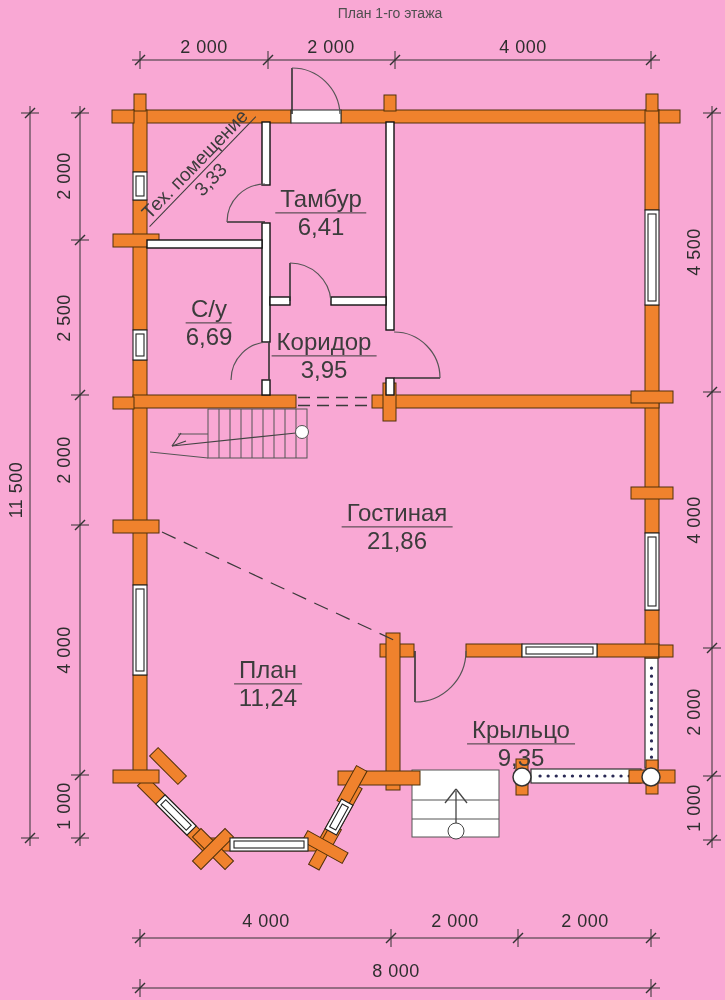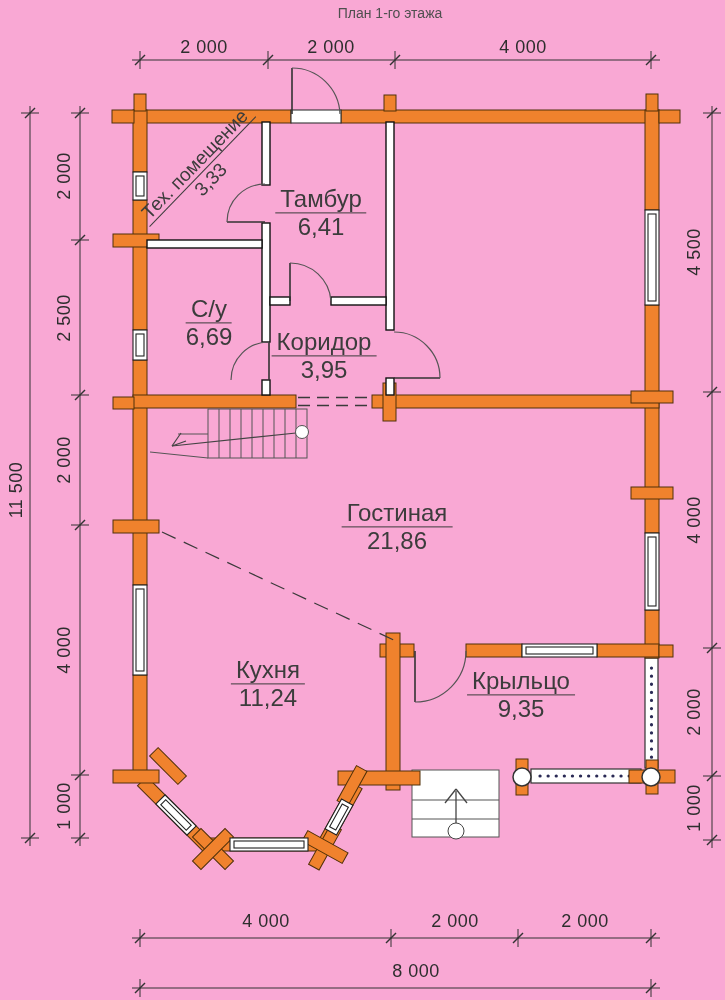--- a/index.html
+++ b/index.html
@@ -258,24 +258,24 @@
 </div>
 <div class="rl" style="left:324px;top:356px">
   <span class="rn">Коридор</span>
   <span class="ra">3,95</span>
 </div>
 <div class="rl" style="left:397px;top:527px">
   <span class="rn">Гостиная</span>
   <span class="ra">21,86</span>
 </div>
 <div class="rl" style="left:268px;top:684px">
-  <span class="rn">Кухня</span>
+  <span class="rn">План</span>
   <span class="ra">11,24</span>
 </div>
-<div class="rl" style="left:521px;top:695px">
+<div class="rl" style="left:521px;top:744px">
   <span class="rn">Крыльцо</span>
   <span class="ra">9,35</span>
 </div>
 
 <div class="dl" style="left:204px;top:47px">2 000</div>
 <div class="dl" style="left:331px;top:47px">2 000</div>
 <div class="dl" style="left:523px;top:47px">4 000</div>
 
 <div class="dlv" style="left:64px;top:176px">2 000</div>
 <div class="dlv" style="left:64px;top:318px">2 500</div>
@@ -285,15 +285,15 @@
 <div class="dlv" style="left:16px;top:490px">11 500</div>
 
 <div class="dlv" style="left:694px;top:252px">4 500</div>
 <div class="dlv" style="left:694px;top:520px">4 000</div>
 <div class="dlv" style="left:694px;top:712px">2 000</div>
 <div class="dlv" style="left:694px;top:808px">1 000</div>
 
 <div class="dl" style="left:266px;top:921px">4 000</div>
 <div class="dl" style="left:455px;top:921px">2 000</div>
 <div class="dl" style="left:585px;top:921px">2 000</div>
-<div class="dl" style="left:416px;top:971px">8 000</div>
+<div class="dl" style="left:396px;top:971px">8 000</div>
 
 </div>
 
 </body></html>

